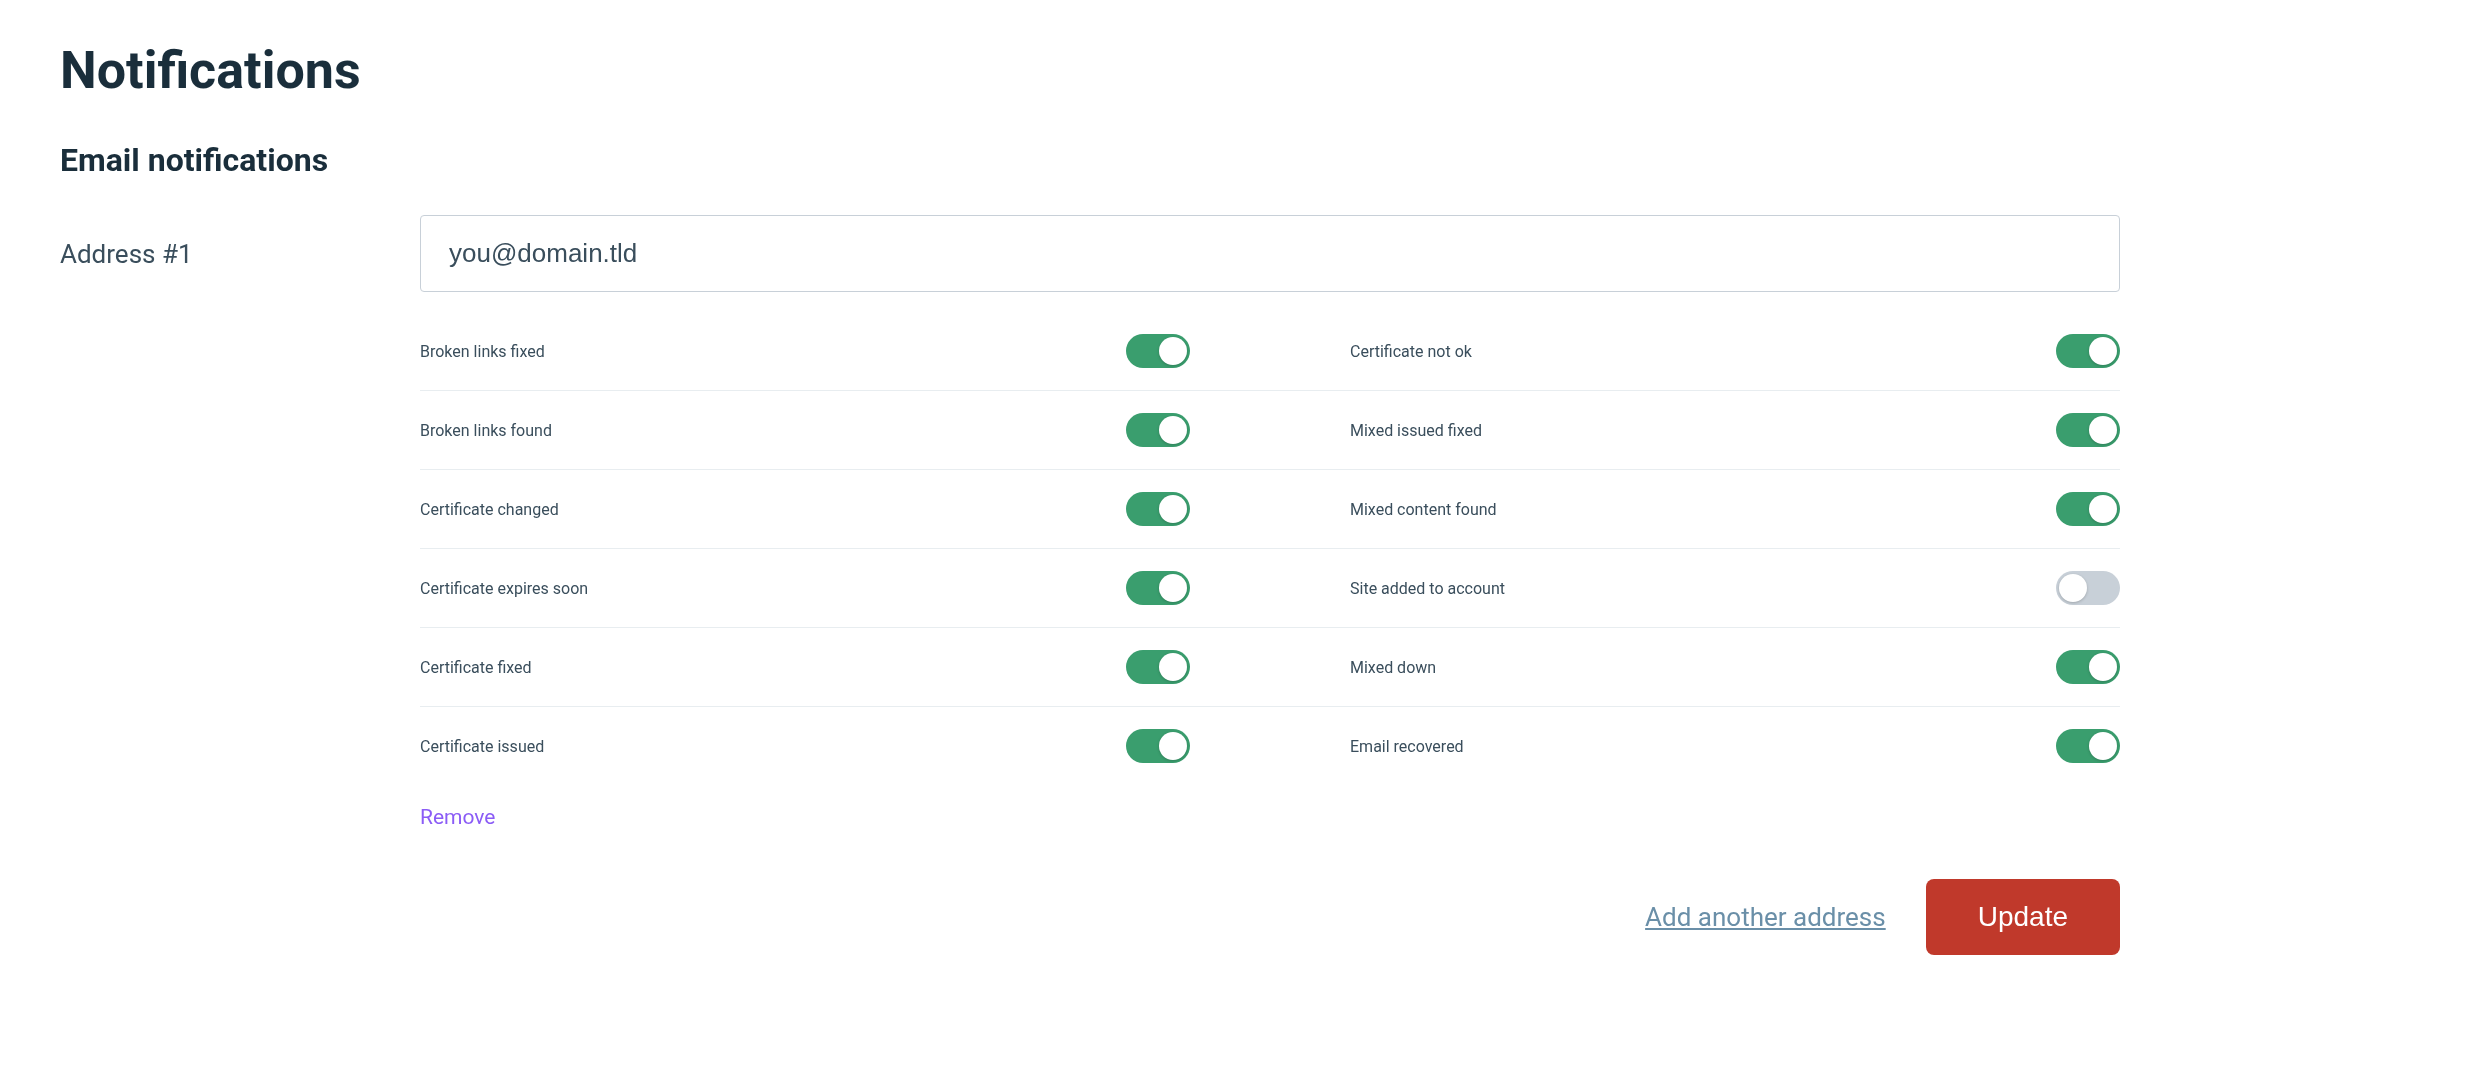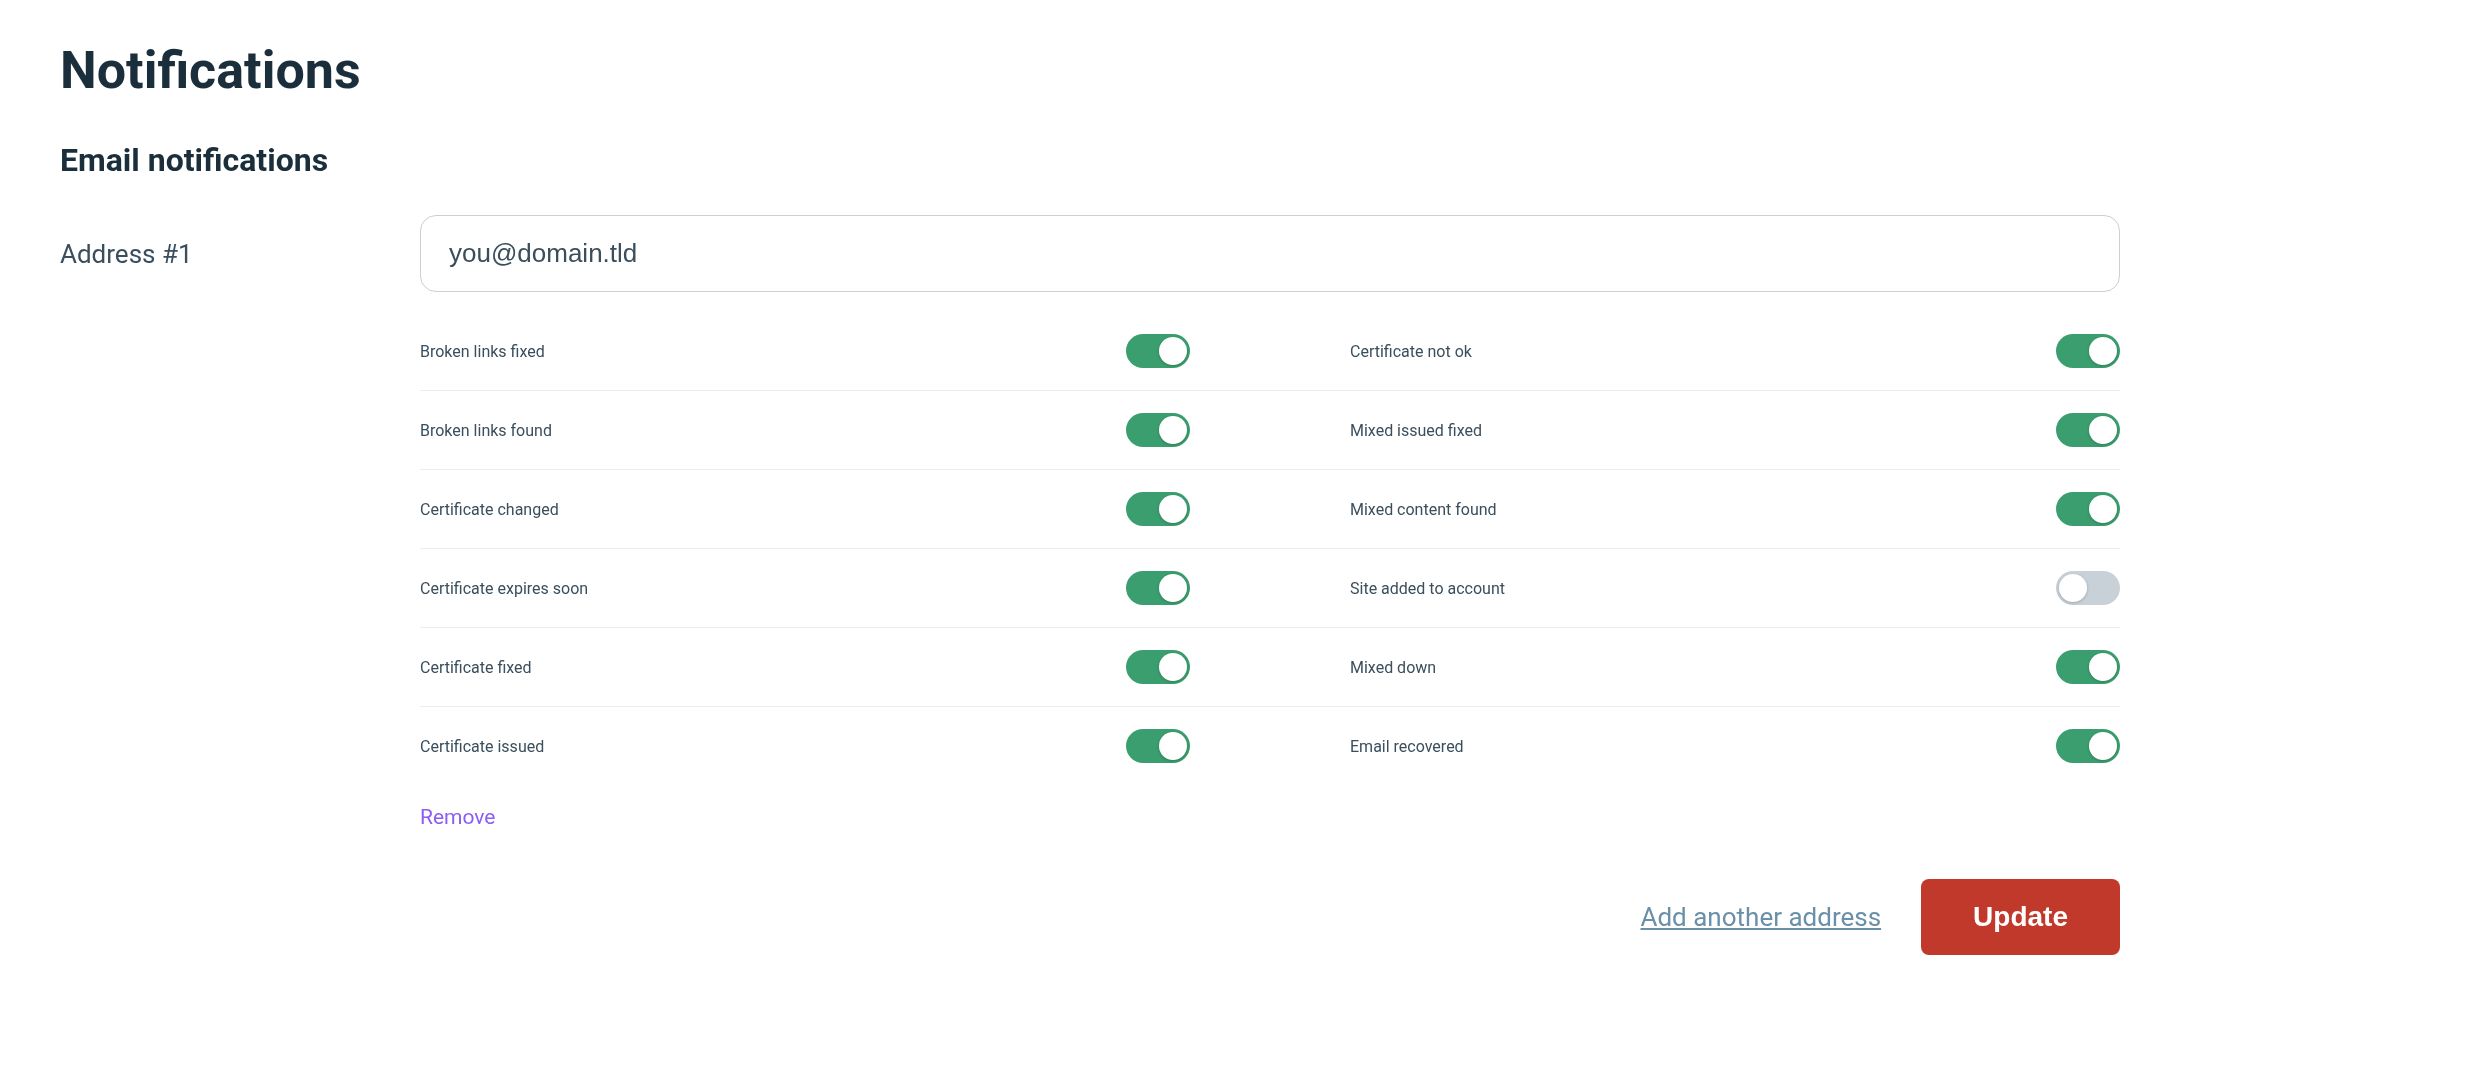--- a/index.html
+++ b/index.html
@@ -40,21 +40,21 @@
       width: 360px;
       font-size: 26px;
       color: #3a4e5c;
       flex-shrink: 0;
     }
 
     .email-input {
       flex: 1;
       max-width: 1700px;
       border: 1.5px solid #c8d0d8;
-      border-radius: 16px;
+      border-radius: 4px;
       padding: 22px 28px;
       font-size: 26px;
       color: #3a4e5c;
       outline: none;
     }
 
     .toggles-section {
       margin-left: 360px;
       margin-top: 20px;
     }
@@ -84,21 +84,21 @@
       cursor: pointer;
     }
 
     .update-button {
       background: #c0392b;
       color: white;
       border: none;
       border-radius: 8px;
       padding: 22px 52px;
       font-size: 28px;
-      font-weight: 700;
+      font-weight: 400;
       cursor: pointer;
     }
 
     .grid-wrapper {
       display: flex;
       max-width: 1700px;
     }
 
     .grid-col {
       flex: 1;

